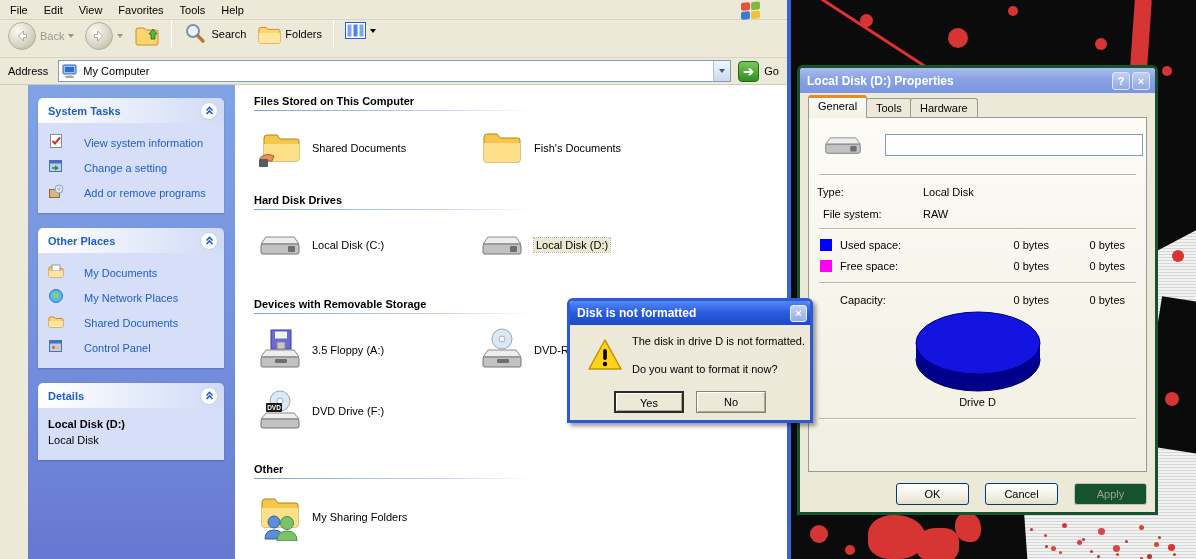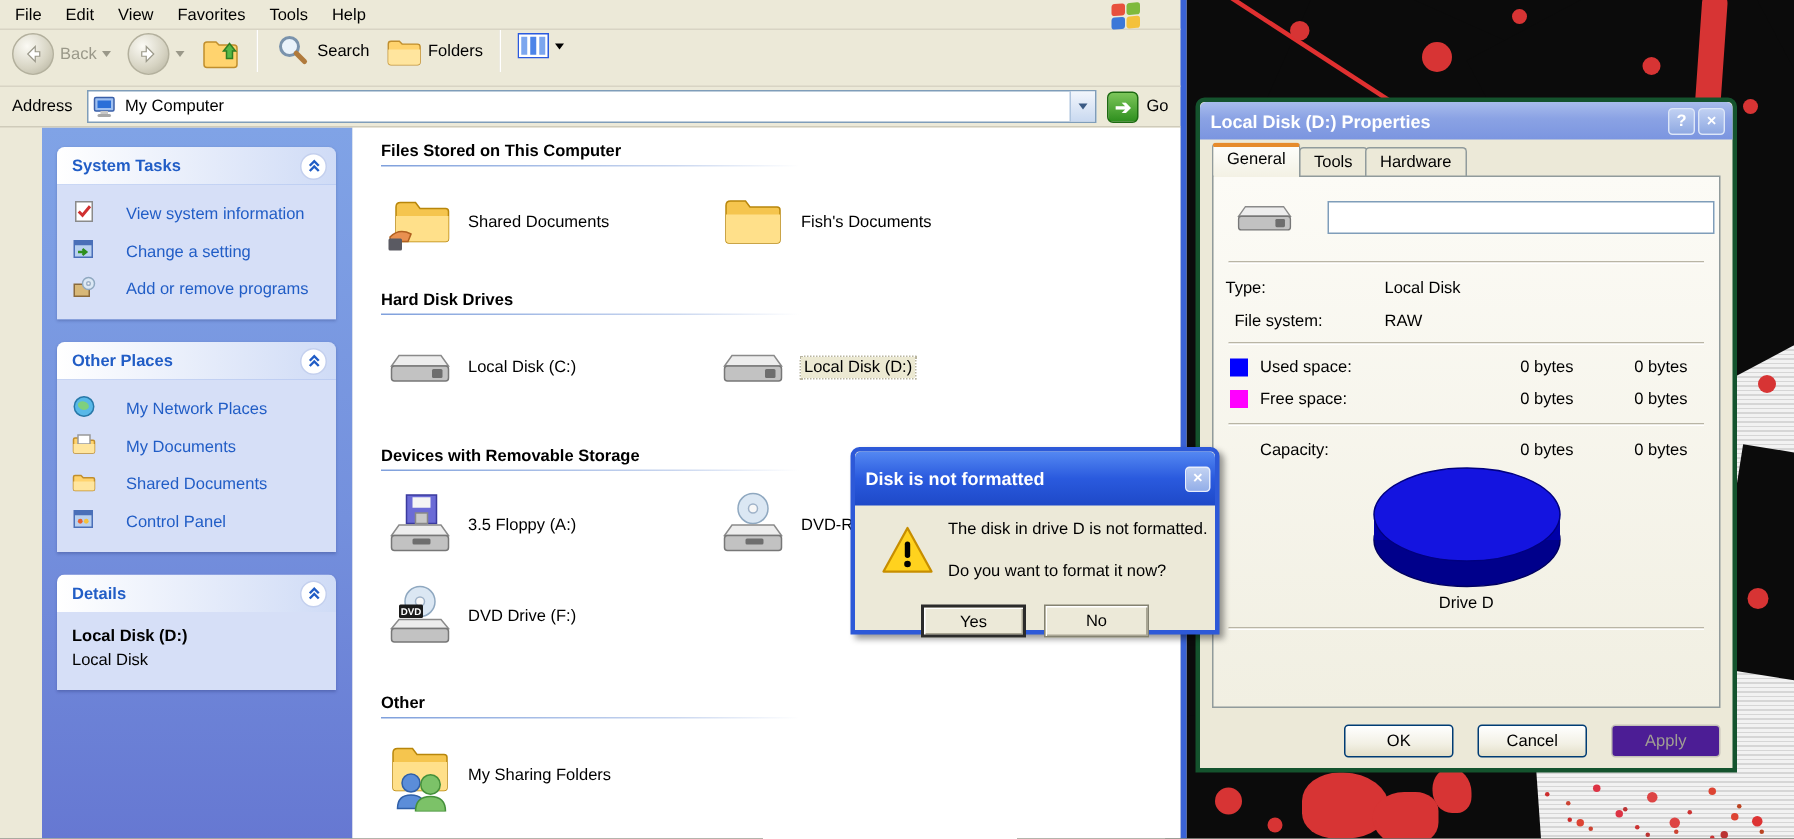--- a/index.html
+++ b/index.html
@@ -111,26 +111,26 @@
   .swatch { position:absolute; left:11px; width:12px; height:12px; }
   .vol-input { position:absolute; left:76px; top:16px; width:258px; height:22px; background:#fff;
     border:1px solid #7F9DB9; font-family:"Liberation Sans",sans-serif; font-size:11px; padding:0 3px; }
   .pie-wrap { position:absolute; left:0; right:0; top:192px; text-align:center; }
   .pie-label { position:absolute; left:0; right:0; top:278px; text-align:center; }
   .btn-row { position:absolute; right:8px; bottom:7px; display:flex; gap:16px; }
   .xp-btn { width:73px; height:22px; border-radius:3px; border:1px solid #003C74;
     background:linear-gradient(180deg,#ffffff 0%,#f2f0e4 60%,#e3dfc8 100%);
     font-family:"Liberation Sans",sans-serif; font-size:11px; display:flex; align-items:center;
     justify-content:center; }
-  .xp-btn.disabled { color:#a19f93; border-color:#c5c2b8; background:#4c1d95; }
+  .xp-btn.disabled { color:#a19f93; border-color:#c5c2b8; background:#14532d; }
 
   
   .msgbox { left:567px; top:298px; width:246px; height:125px; background:#ECE9D8;
     border:3px solid #2D59D8; z-index:30; box-shadow:3px 3px 4px rgba(0,0,0,.4); }
-  .msgbox .titlebar { height:36px; padding-right:3px;
+  .msgbox .titlebar { height:24px; padding-right:3px;
     background:linear-gradient(180deg,#5488f2 0%,#2a5ade 50%,#1e49c8 100%); }
   .msgbox .cap-btn { width:17px; height:17px; background:linear-gradient(180deg,#c2d2f2,#93aee8);
     border-color:#e8eefb; }
   .msg-body { position:relative; height:calc(100% - 22px); }
   .msg-line { position:absolute; left:62px; white-space:nowrap; }
   .cls-btn { position:absolute; width:70px; height:22px; background:#ECE9D8; text-align:center;
     font-family:"Liberation Sans",sans-serif; font-size:11px; line-height:20px;
     border:1px solid #848271; box-shadow:inset 1px 1px 0 #ffffff, inset -1px -1px 0 #a9a694; }
   .cls-btn.default { border:2px solid #2b2b2b; box-shadow:inset 1px 1px 0 #ffffff, inset -1px -1px 0 #a9a694; }
 </style>
@@ -295,32 +295,32 @@
           <span>Other Places</span>
           <span class="chev">
             <svg width="9" height="9" viewBox="0 0 9 9">
                 <path d="M1.5 4.5 L4.5 1.5 L7.5 4.5 M1.5 8 L4.5 5 L7.5 8" fill="none" stroke="#215DC6" stroke-width="1.6"></path>
               </svg>
           </span>
         </div>
         <div class="panel-bd">
           <div class="side-link">
             <svg width="16" height="16" viewBox="0 0 16 16">
-              <circle cx="8" cy="8" r="6.5" fill="#58b8e8" stroke="#2878a8"></circle>
-              <path d="M4 6 Q6 3.5 9 5 Q12 6.5 11 9 Q9 11 6.5 10 Q3.5 8.5 4 6 Z" fill="#7fd07f"></path>
-            </svg>
-            <span>My Network Places</span>
-          </div>
-          <div class="side-link">
-            <svg width="16" height="16" viewBox="0 0 16 16">
               <path d="M1 5 Q1 4 2 4 H6 L7.5 5.5 H14 Q15 5.5 15 6.5 V13 Q15 14 14 14 H2 Q1 14 1 13 Z" fill="#FFD36E" stroke="#C08E2D"></path>
               <rect x="4" y="2" width="8" height="6" fill="#fff" stroke="#999"></rect>
               <path d="M1 8 H15 V13 Q15 14 14 14 H2 Q1 14 1 13 Z" fill="#FFE59E"></path>
             </svg>
             <span>My Documents</span>
+          </div>
+          <div class="side-link">
+            <svg width="16" height="16" viewBox="0 0 16 16">
+              <circle cx="8" cy="8" r="6.5" fill="#58b8e8" stroke="#2878a8"></circle>
+              <path d="M4 6 Q6 3.5 9 5 Q12 6.5 11 9 Q9 11 6.5 10 Q3.5 8.5 4 6 Z" fill="#7fd07f"></path>
+            </svg>
+            <span>My Network Places</span>
           </div>
           <div class="side-link">
             <svg width="16" height="16" viewBox="0 0 16 16">
               <path d="M1 5 Q1 4 2 4 H6 L7.5 5.5 H14 Q15 5.5 15 6.5 V13 Q15 14 14 14 H2 Q1 14 1 13 Z" fill="#FFD36E" stroke="#C08E2D"></path>
               <path d="M1 8 H15 V13 Q15 14 14 14 H2 Q1 14 1 13 Z" fill="#FFE59E"></path>
             </svg>
             <span>Shared Documents</span>
           </div>
           <div class="side-link">
             <svg width="16" height="16" viewBox="0 0 16 16">

